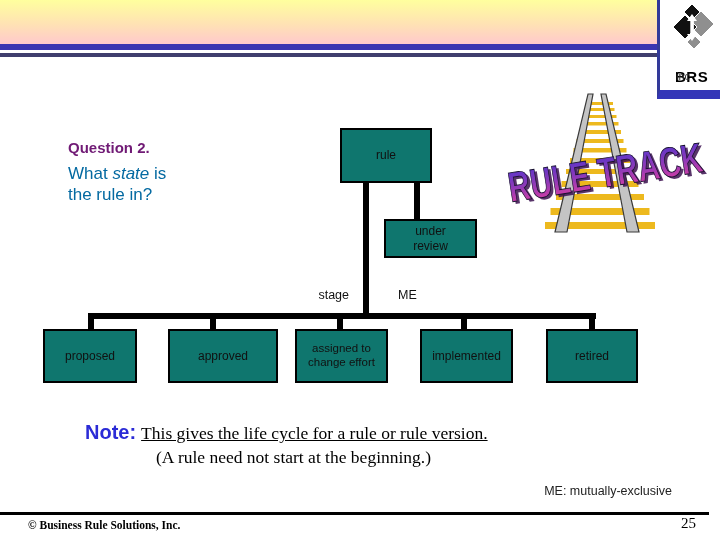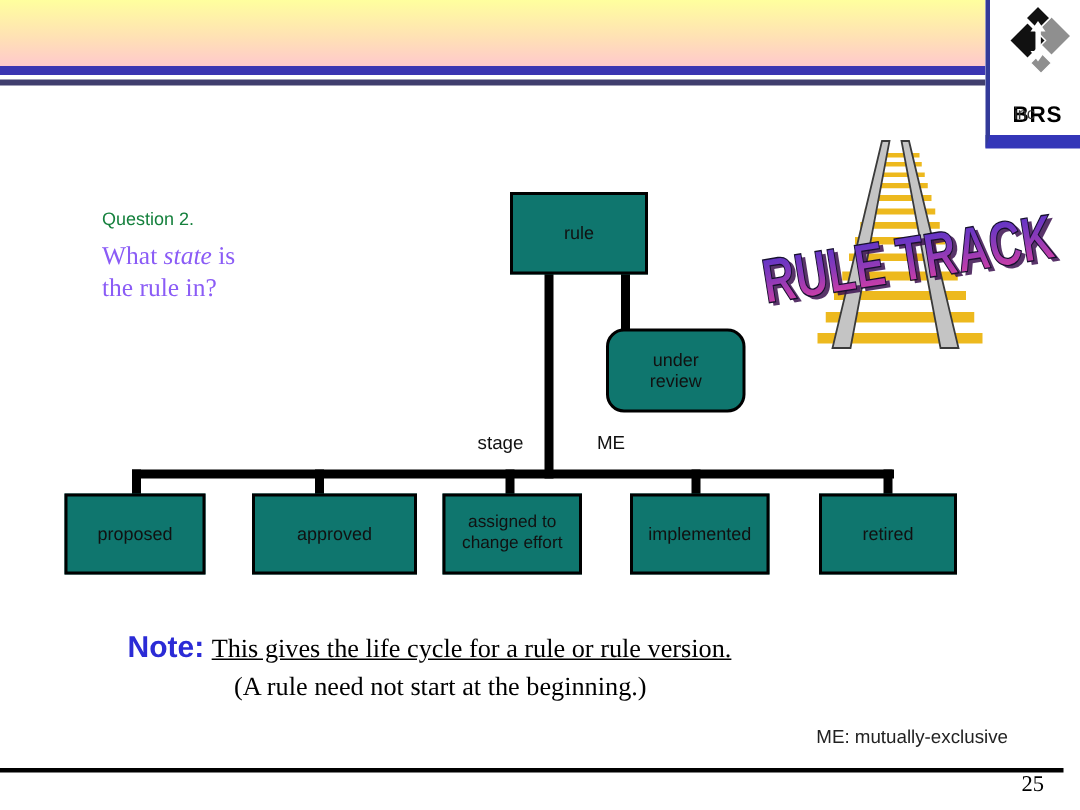--- a/index.html
+++ b/index.html
@@ -20,32 +20,32 @@
   .logo-box svg{position:absolute;left:11px;top:4px;}
   .logo-company{position:absolute;left:15px;top:52px;font-size:15px;font-weight:bold;color:#000;
                 letter-spacing:.5px;margin-top:16px;}
   .logo-suffix{position:absolute;left:16px;top:70px;font-size:11px;color:#333;}
 
   
   .artwork{position:absolute;left:503px;top:92px;width:204px;height:142px;}
 
   
   .question{position:absolute;left:68px;top:139px;width:200px;}
-  .q-heading{font-size:12px;font-weight:normal;color:#15803d;}
-  .q-body{margin-top:7px;font-family:Liberation Serif, serif;font-size:17px;color:#8b5cf6;
+  .q-heading{font-size:15px;font-weight:bold;color:#701a75;}
+  .q-body{margin-top:7px;font-family:Liberation Sans, sans-serif;font-size:17px;color:#0369a1;
           line-height:21px;}
   .q-body em{font-style:italic;}
 
   
   .dbox{position:absolute;background:#0f766e;border:2px solid #000;box-sizing:border-box;
         display:flex;align-items:center;justify-content:center;text-align:center;
         font-size:12px;color:#111;line-height:1.2;}
   .dbox span{display:inline-block;}
   .box-rule{left:340px;top:128px;width:92px;height:55px;}
-  .box-under{left:404px;top:219px;width:93px;height:56px;border-radius:12px;}
+  .box-under{left:384px;top:219px;width:93px;height:39px;}
   .box-under span{max-width:50px;}
   .box-s0{left:43px; top:329px;width:94px;height:54px;}
   .box-s1{left:168px;top:329px;width:110px;height:54px;}
   .box-s2{left:295px;top:329px;width:93px;height:54px;font-size:11.5px;}
   .box-s2 span{max-width:76px;}
   .box-s3{left:420px;top:329px;width:93px;height:54px;}
   .box-s4{left:546px;top:329px;width:92px;height:54px;}
 
   .conn{position:absolute;background:#000;}
   .v-main {left:363px;top:182px;width:6px;height:137px;}
@@ -172,15 +172,16 @@
     <span>implemented</span>
   </div>
 
   <div class="note">
     <span class="note-label">Note:</span><span class="note-line1">This gives the life cycle for a rule or rule version.</span>
     <div class="note-line2">(A rule need not start at the beginning.)</div>
   </div>
 
   <div class="me-legend">ME: mutually-exclusive</div>
   <div class="footer-divider"></div>
+  <div class="copyright">© Business Rule Solutions, Inc.</div>
   <div class="page-number">25</div>
 
 </div>
 
 </body></html>

